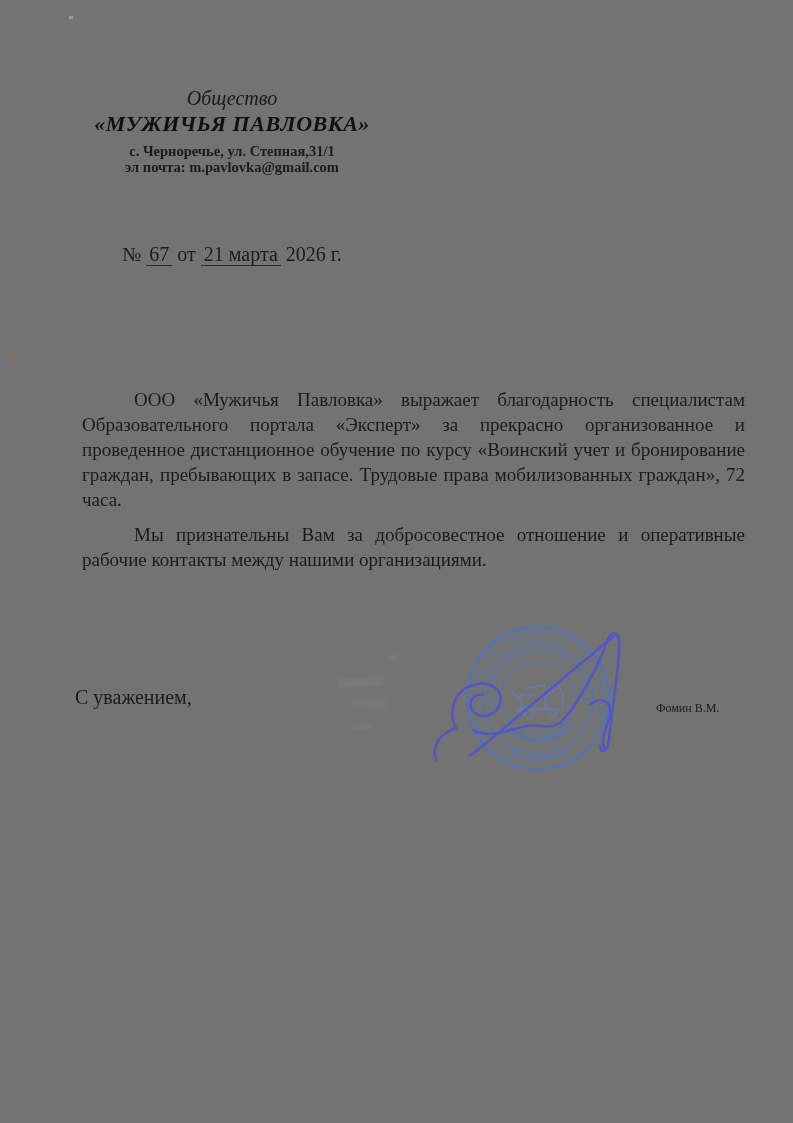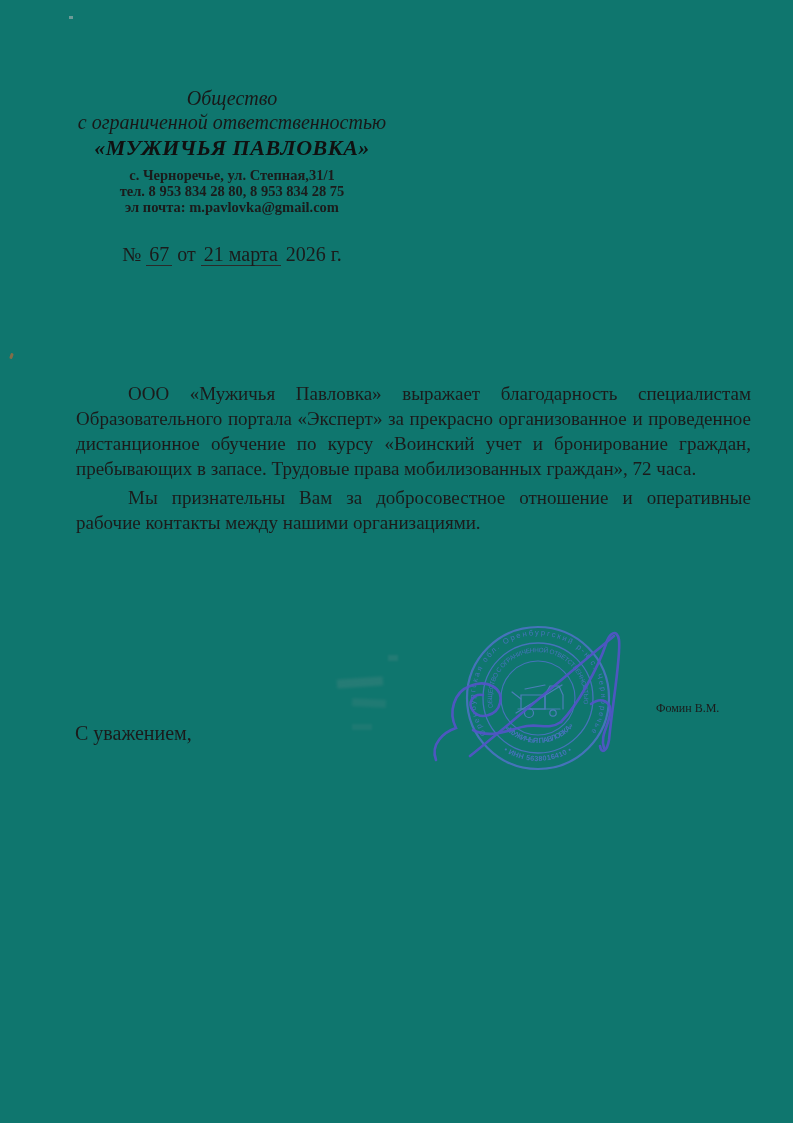--- a/index.html
+++ b/index.html
@@ -1,20 +1,20 @@
 <!DOCTYPE html>
 <html><head>
 <meta charset="utf-8">
 <style>
   html,body{margin:0;padding:0;background:#888;}
   .page{
     position:relative;
     width:793px;height:1123px;
     margin:0 auto;
-    background:#0f766e;
+    background:#737373;
     font-family:"Liberation Serif","DejaVu Serif",serif;
     color:#1e1e1e;
     overflow:hidden;
   }
   
   .letterhead{
     position:absolute;top:86px;left:0;width:464px;
     text-align:center;
   }
   .lh-line1,.lh-line2{
@@ -36,25 +36,25 @@
   
   .title{
     position:absolute;top:320px;left:72px;width:683px;
     text-align:center;font-size:19.5px;color:#1b1b1b;
   }
   
   .body-text{
     position:absolute;top:377px;left:72px;width:683px;
     font-size:19px;line-height:25px;text-align:justify;color:#1b1b1b;
   }
-  .body-text p{margin:4px;text-indent:52px;}
+  .body-text p{margin:10px;text-indent:52px;}
   
   .closing{
     position:absolute;top:684px;left:75px;
-    font-size:20px;line-height:26px;color:#1b1b1b;margin-top:36px;
+    font-size:20px;line-height:26px;color:#1b1b1b;
   }
   .signer{
     position:absolute;top:701px;left:656px;
     font-size:12px;color:#1b1b1b;white-space:nowrap;
   }
   
   .stamp{position:absolute;left:463px;top:623px;width:150px;height:150px;}
   .stamp svg{display:block;}
   .sig{position:absolute;left:425px;top:615px;width:215px;height:175px;}
   
@@ -66,25 +66,23 @@
   .sm3{left:388px;top:655px;width:10px;height:6px;background:#9a9a9a;opacity:.14;filter:blur(1px);}
   .sm4{left:352px;top:724px;width:20px;height:6px;background:#9a9a9a;opacity:.10;filter:blur(1.2px);}
 </style>
 </head>
 <body>
 
 <div class="page">
 
   <div class="letterhead">
     <div class="lh-line1">Общество</div>
-    <div class="lh-line2">с ограниченной ответственностью</div>
     <div class="lh-company">«МУЖИЧЬЯ ПАВЛОВКА»</div>
     <div class="lh-address">
       <div>с. Черноречье, ул. Степная,31/1</div>
-      <div>тел. 8 953 834 28 80, 8 953 834 28 75</div>
       <div>эл почта: m.pavlovka@gmail.com</div>
     </div>
   </div>
 
   <div class="refline">
     <span>№</span>
     <span class="u">67</span>
     <span>от</span>
     <span class="u">21 марта</span>
     <span>2026 г.</span>

